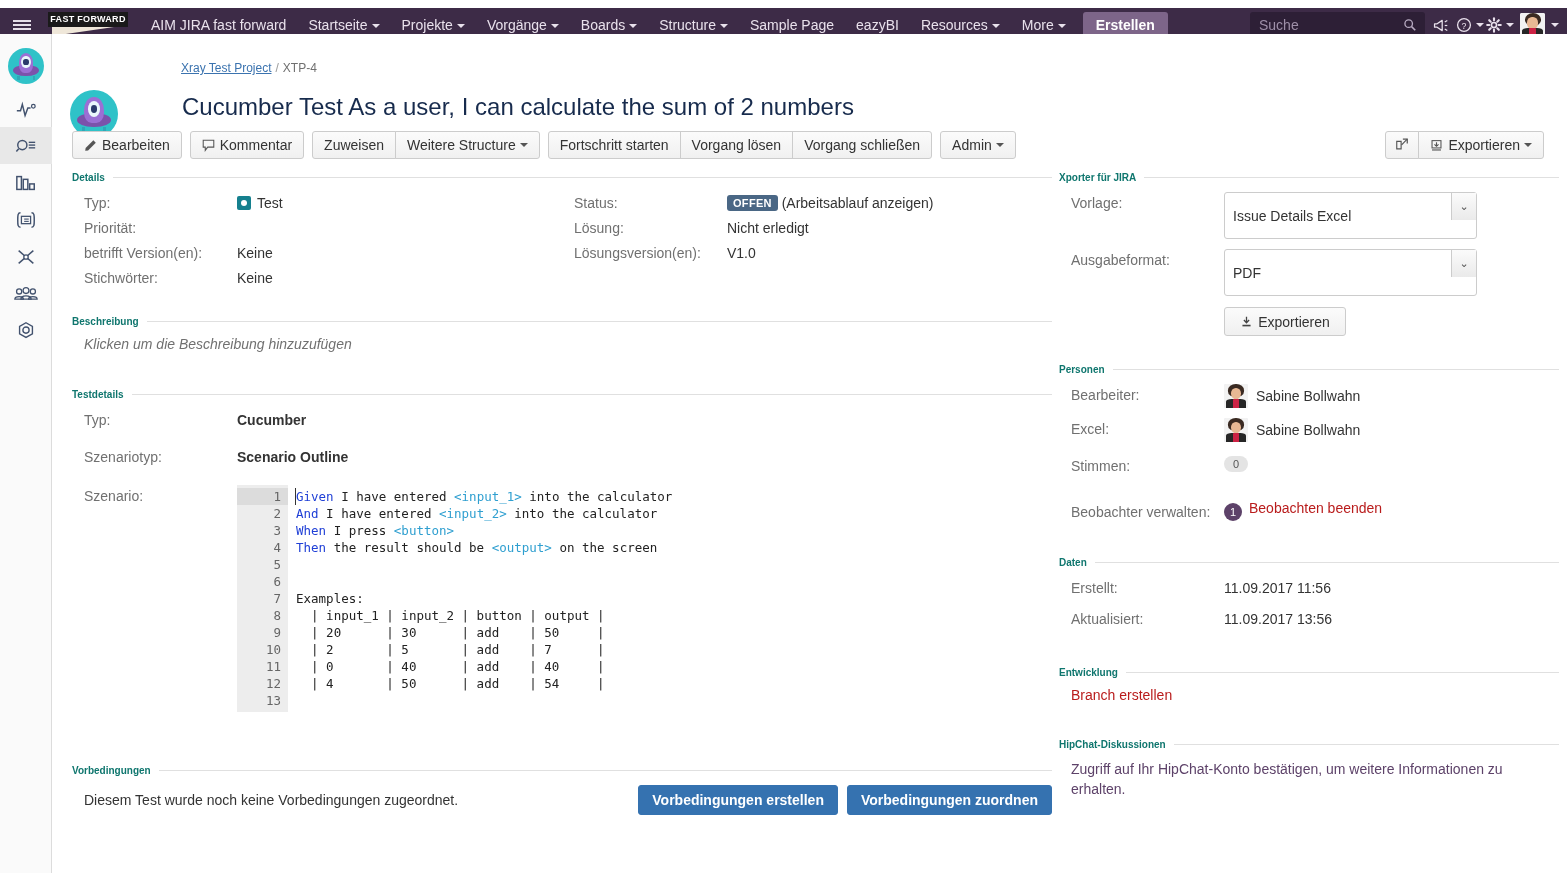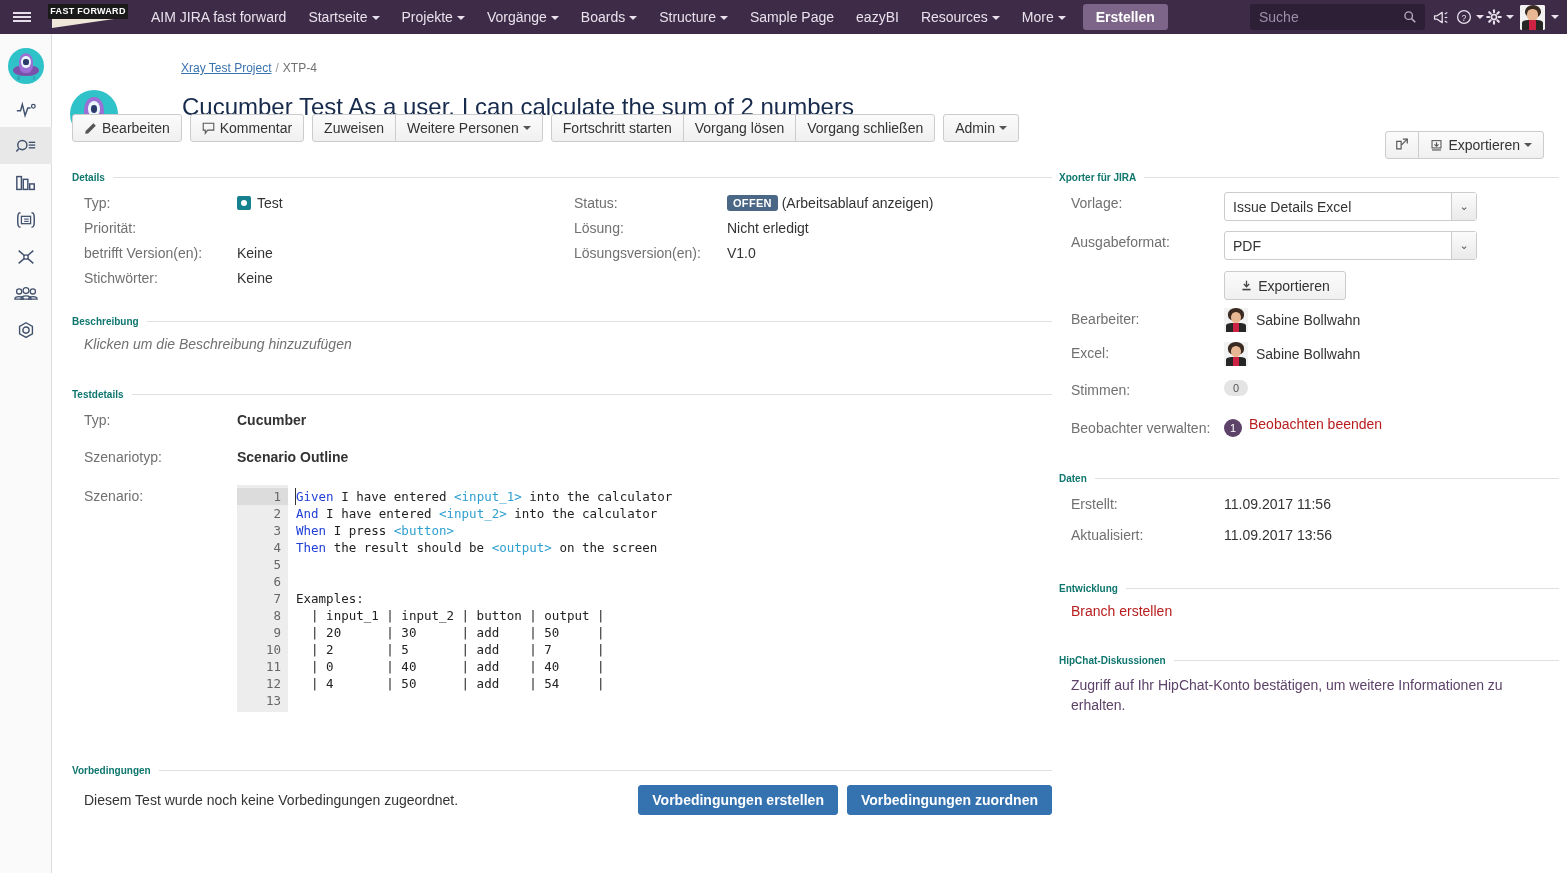--- a/index.html
+++ b/index.html
@@ -6,21 +6,21 @@
   html, body { margin:0; padding:0; }
   body {
     width:1567px; height:873px;
     font-family:"Liberation Sans", sans-serif;
     font-size:14px; color:#333; background:#fff;
     overflow:hidden;
   }
 
   
   #topnav {
-    position:absolute; top:0; left:0; width:1567px; height:34px;
+    position:absolute; top:8px; left:0; width:1567px; height:34px;
     background:#3d2b47; display:flex; align-items:center;
   }
   .nav-hamburger {
     width:44px; height:34px; display:flex; align-items:center; justify-content:center;
     cursor:pointer;
   }
   .nav-hamburger span { display:block; width:18px; height:2px; background:#e6dfe9; margin:2px 0; }
   .ff-logo {
     width:88px; height:28px; position:relative; margin-right:8px; flex:none;
   }
@@ -107,21 +107,21 @@
   #breadcrumb { position:absolute; left:129px; top:27px; font-size:12px; color:#707070; }
   #breadcrumb a { color:#3b73af; text-decoration:underline; cursor:pointer; }
   #breadcrumb .sep { margin:0 4px; color:#9a9a9a; }
   #breadcrumb .cur { color:#707070; }
   #issue-title {
     position:absolute; left:130px; top:43px; font-size:24px; color:#172b4d;
     font-weight:normal; white-space:nowrap;
   }
 
   
-  #toolbar { position:absolute; left:20px; top:80px; display:flex; align-items:center; }
+  #toolbar { position:absolute; left:20px; top:97px; display:flex; align-items:center; }
   .btn {
     height:28px; padding:0 11px; font-size:14px; color:#333;
     background:linear-gradient(#fbfbfb,#f0f0f0);
     border:1px solid #ccc; border-radius:3px; cursor:pointer;
     display:flex; align-items:center; white-space:nowrap;
   }
   .btn-group { display:flex; margin-right:8px; }
   .btn-group .btn { border-radius:0; margin-left:-1px; }
   .btn-group .btn:first-child { border-radius:3px 0 0 3px; margin-left:0; }
   .btn-group .btn:last-child { border-radius:0 3px 3px 0; }
@@ -185,21 +185,21 @@
   #precond-row { display:flex; align-items:center; margin-top:4px; }
   #precond-text { color:#333; font-size:14px; padding-left:12px; }
   .btn-primary {
     background:#3572b0; border:1px solid #3572b0; color:#fff; font-weight:bold;
     height:30px; padding:0 13px; border-radius:3px; cursor:pointer; font-size:14px;
     display:flex; align-items:center;
   }
 
   
   .sel {
-    width:253px; height:29px; border:1px solid #ccc; border-radius:3px;
+    width:253px; height:47px; border:1px solid #ccc; border-radius:3px;
     background:#fff; display:flex; align-items:center; position:relative;
     font-size:14px; color:#333; padding-left:8px; cursor:pointer;
   }
   .sel .arrowbox {
     position:absolute; right:0; top:0; width:25px; height:27px;
     background:linear-gradient(#fbfbfb,#eaeaea); border-left:1px solid #ccc;
     display:flex; align-items:center; justify-content:center; color:#555; font-size:11px;
   }
   .avatar-sm {
     width:24px; height:24px; border-radius:2px; overflow:hidden; flex:none;
@@ -412,21 +412,21 @@
           <svg width="13" height="13" viewBox="0 0 16 16">
               <path d="M1.5 1.5 H14.5 V10 H7 L4 14 V10 H1.5 Z" fill="none" stroke="#555" stroke-width="1.3"></path>
             </svg>
         </span>
           <span>Kommentar</span>
       </div>
     </div>
     <div class="btn-group">
       <div class="btn">Zuweisen</div>
       <div class="btn">
-        <span>Weitere Personen</span>
+        <span>Weitere Structure</span>
           <i class="caret" style="color:#555"></i>
       </div>
     </div>
     <div class="btn-group">
       <div class="btn">Fortschritt starten</div>
       <div class="btn">Vorgang lösen</div>
       <div class="btn">Vorgang schließen</div>
     </div>
     <div class="btn-group single">
       <div class="btn">
@@ -590,20 +590,24 @@
             <svg width="13" height="13" viewBox="0 0 16 16">
                 <path d="M8 2 V9 M4.8 6.2 L8 9.5 L11.2 6.2" fill="none" stroke="#444" stroke-width="1.6"></path>
                 <line x1="3" y1="13" x2="13" y2="13" stroke="#444" stroke-width="2"></line>
               </svg>
           </span>
             <span>Exportieren</span>
         </div>
       </div>
     </div>
 
+    <div class="section-head" style="margin-top:28px">
+      <h2>Personen</h2>
+        <div class="rule"></div>
+    </div>
     <div class="frow" style="margin-top:8px">
       <div class="flabel">Bearbeiter:</div>
       <div class="fval" style="display:flex;align-items:center;padding-top:0">
         <div class="avatar-sm">
             <div class="face">
               <div class="hair"></div>
               <div class="skin"></div>
               <div class="neck"></div>
               <div class="jacket"></div>
               <div class="shirt"></div>
@@ -624,21 +628,21 @@
               <div class="shirt"></div>
             </div>
           </div>
         <span>Sabine Bollwahn</span>
       </div>
     </div>
     <div class="frow" style="margin-top:12px">
       <div class="flabel">Stimmen:</div>
       <div class="fval" style="padding-top:0"><span class="votes-badge">0</span></div>
     </div>
-    <div class="frow" style="margin-top:12px">
+    <div class="frow" style="margin-top:20px">
       <div class="flabel" style="line-height:19px">Beobachter verwalten:</div>
       <div class="fval" style="padding-top:0">
         <span class="watch-badge">1</span><span class="link-purple">Beobachten beenden</span>
       </div>
     </div>
 
     <div class="section-head" style="margin-top:32px">
       <h2>Daten</h2>
         <div class="rule"></div>
     </div>

